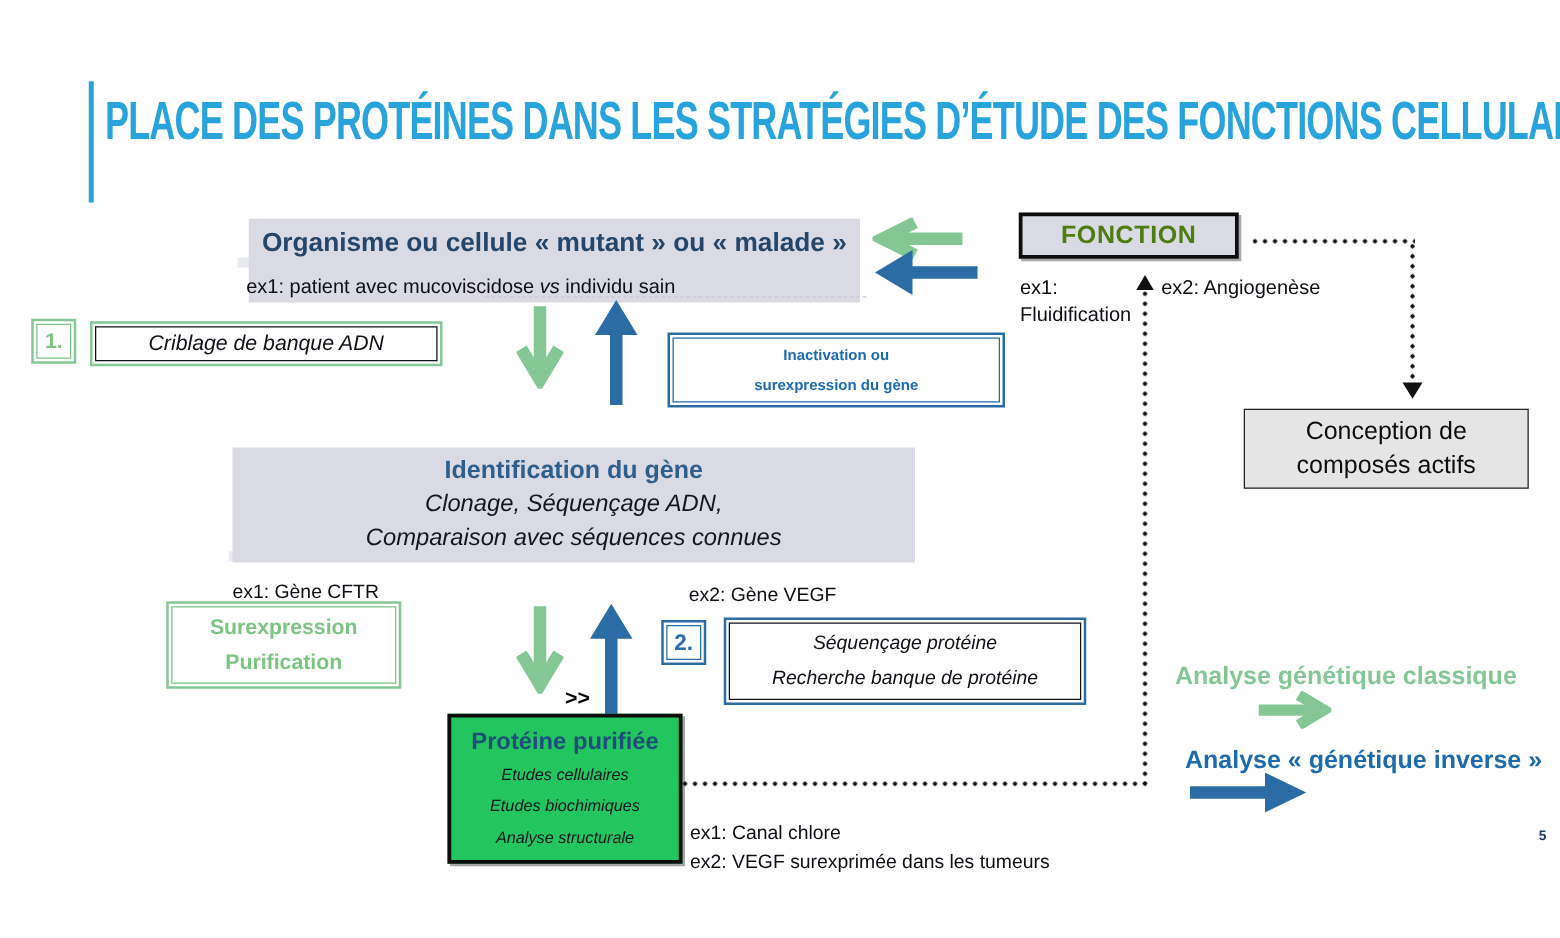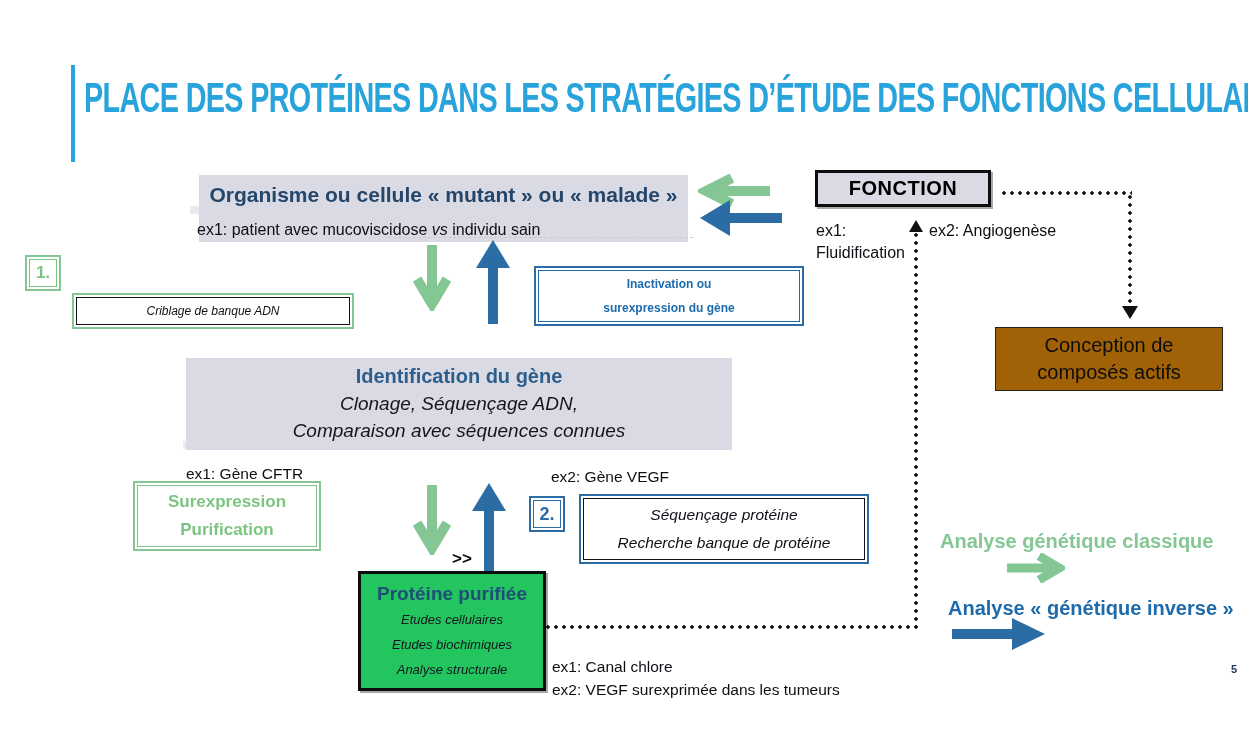--- a/index.html
+++ b/index.html
@@ -24,35 +24,35 @@
   .ex-text{font-size:16px;color:#0E0E14;white-space:nowrap;}
   .ex-small{font-size:15.5px;color:#0E0E14;white-space:nowrap;margin-top:10px;}
   
   .dbl{position:absolute;display:flex;align-items:center;justify-content:center;background:#fff;}
   .dbl::after{content:"";position:absolute;inset:2px;border:1px solid currentColor;pointer-events:none;}
   .dbl-green{border:2px solid #85C794;color:#85C794;}
   .dbl-blue{border:2px solid #2B6CA5;color:#2B6CA5;}
   .step-box{font-weight:bold;font-size:17px;}
   .step-green{left:25px;top:255px;width:32px;height:32px;color:#7CC482;border-color:#85C794;}
   .step-blue{left:529px;top:496px;width:32px;height:32px;}
-  .criblage-box{left:72px;top:257px;width:278px;height:32px;font-style:italic;font-size:12px;color:#101018;margin-top:36px;}
+  .criblage-box{left:72px;top:257px;width:278px;height:32px;font-style:italic;font-size:17px;color:#101018;}
   .inactivation-box{left:534px;top:266px;width:266px;height:56px;flex-direction:column;
     font-weight:bold;font-size:12px;color:#1D6BAC;line-height:24px;}
   .surexpression-box{left:133px;top:481px;width:184px;height:66px;flex-direction:column;
     justify-content:space-evenly;font-weight:bold;font-size:17px;color:#7CC482;border-color:#85C794;}
   .sequencage-box{left:579px;top:494px;width:286px;height:66px;flex-direction:column;
     justify-content:space-evenly;font-style:italic;font-size:15.5px;color:#101018;}
   
   .fonction-box{
     left:815px;top:170px;width:170px;height:31px;background:#D9DAE3;border:3px solid #0D0D0D;
     box-shadow:2px 2px 0 rgba(60,60,70,.45);display:flex;align-items:center;justify-content:center;
-    font-weight:bold;font-size:20px;color:#000000;letter-spacing:.5px;
+    font-weight:bold;font-size:20px;color:#4d7c0f;letter-spacing:.5px;
   }
   .conception-box{
-    left:995px;top:327px;width:226px;height:62px;background:#a16207;border:1.5px solid #222;
+    left:995px;top:327px;width:226px;height:62px;background:#e5e5e5;border:1.5px solid #222;
     display:flex;flex-direction:column;align-items:center;justify-content:center;
     font-size:20px;color:#0D0D0D;line-height:27px;
   }
   .proteine-box{
     left:358px;top:571px;width:182px;height:114px;background:#22c55e;border:3px solid #0D0D0D;
     box-shadow:2px 2px 0 rgba(60,60,70,.45);display:flex;flex-direction:column;align-items:center;
     justify-content:center;text-align:center;
   }
   .proteine-title{font-weight:bold;font-size:19px;color:#1F4E79;line-height:26px;}
   .proteine-item{font-style:italic;font-size:13px;color:#15151F;line-height:25px;}

